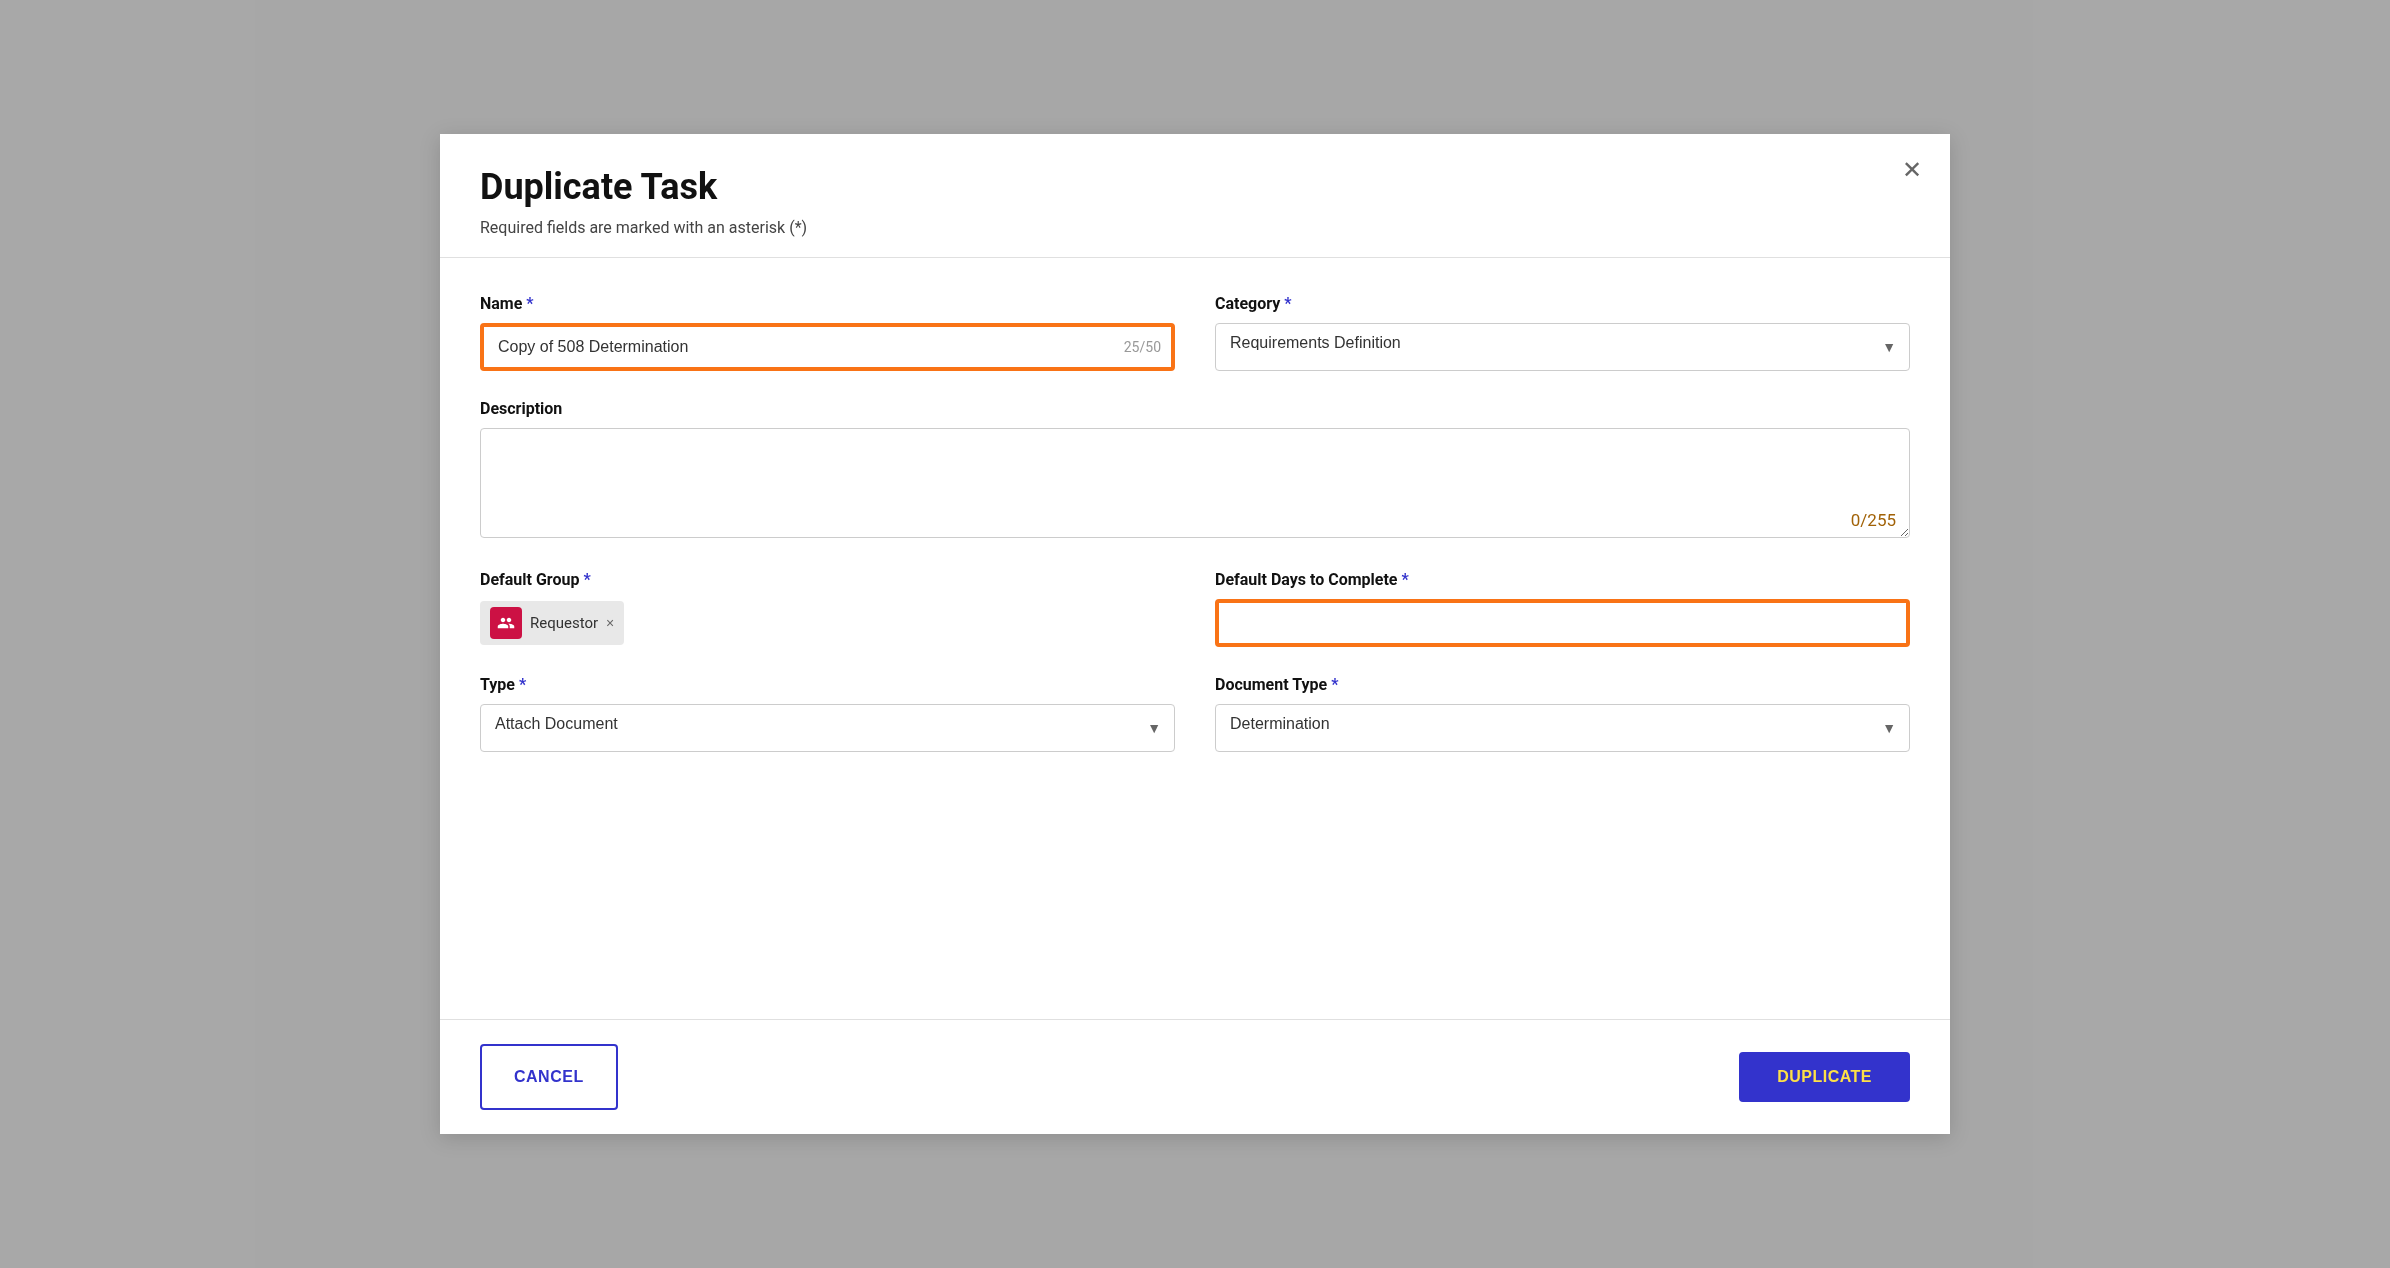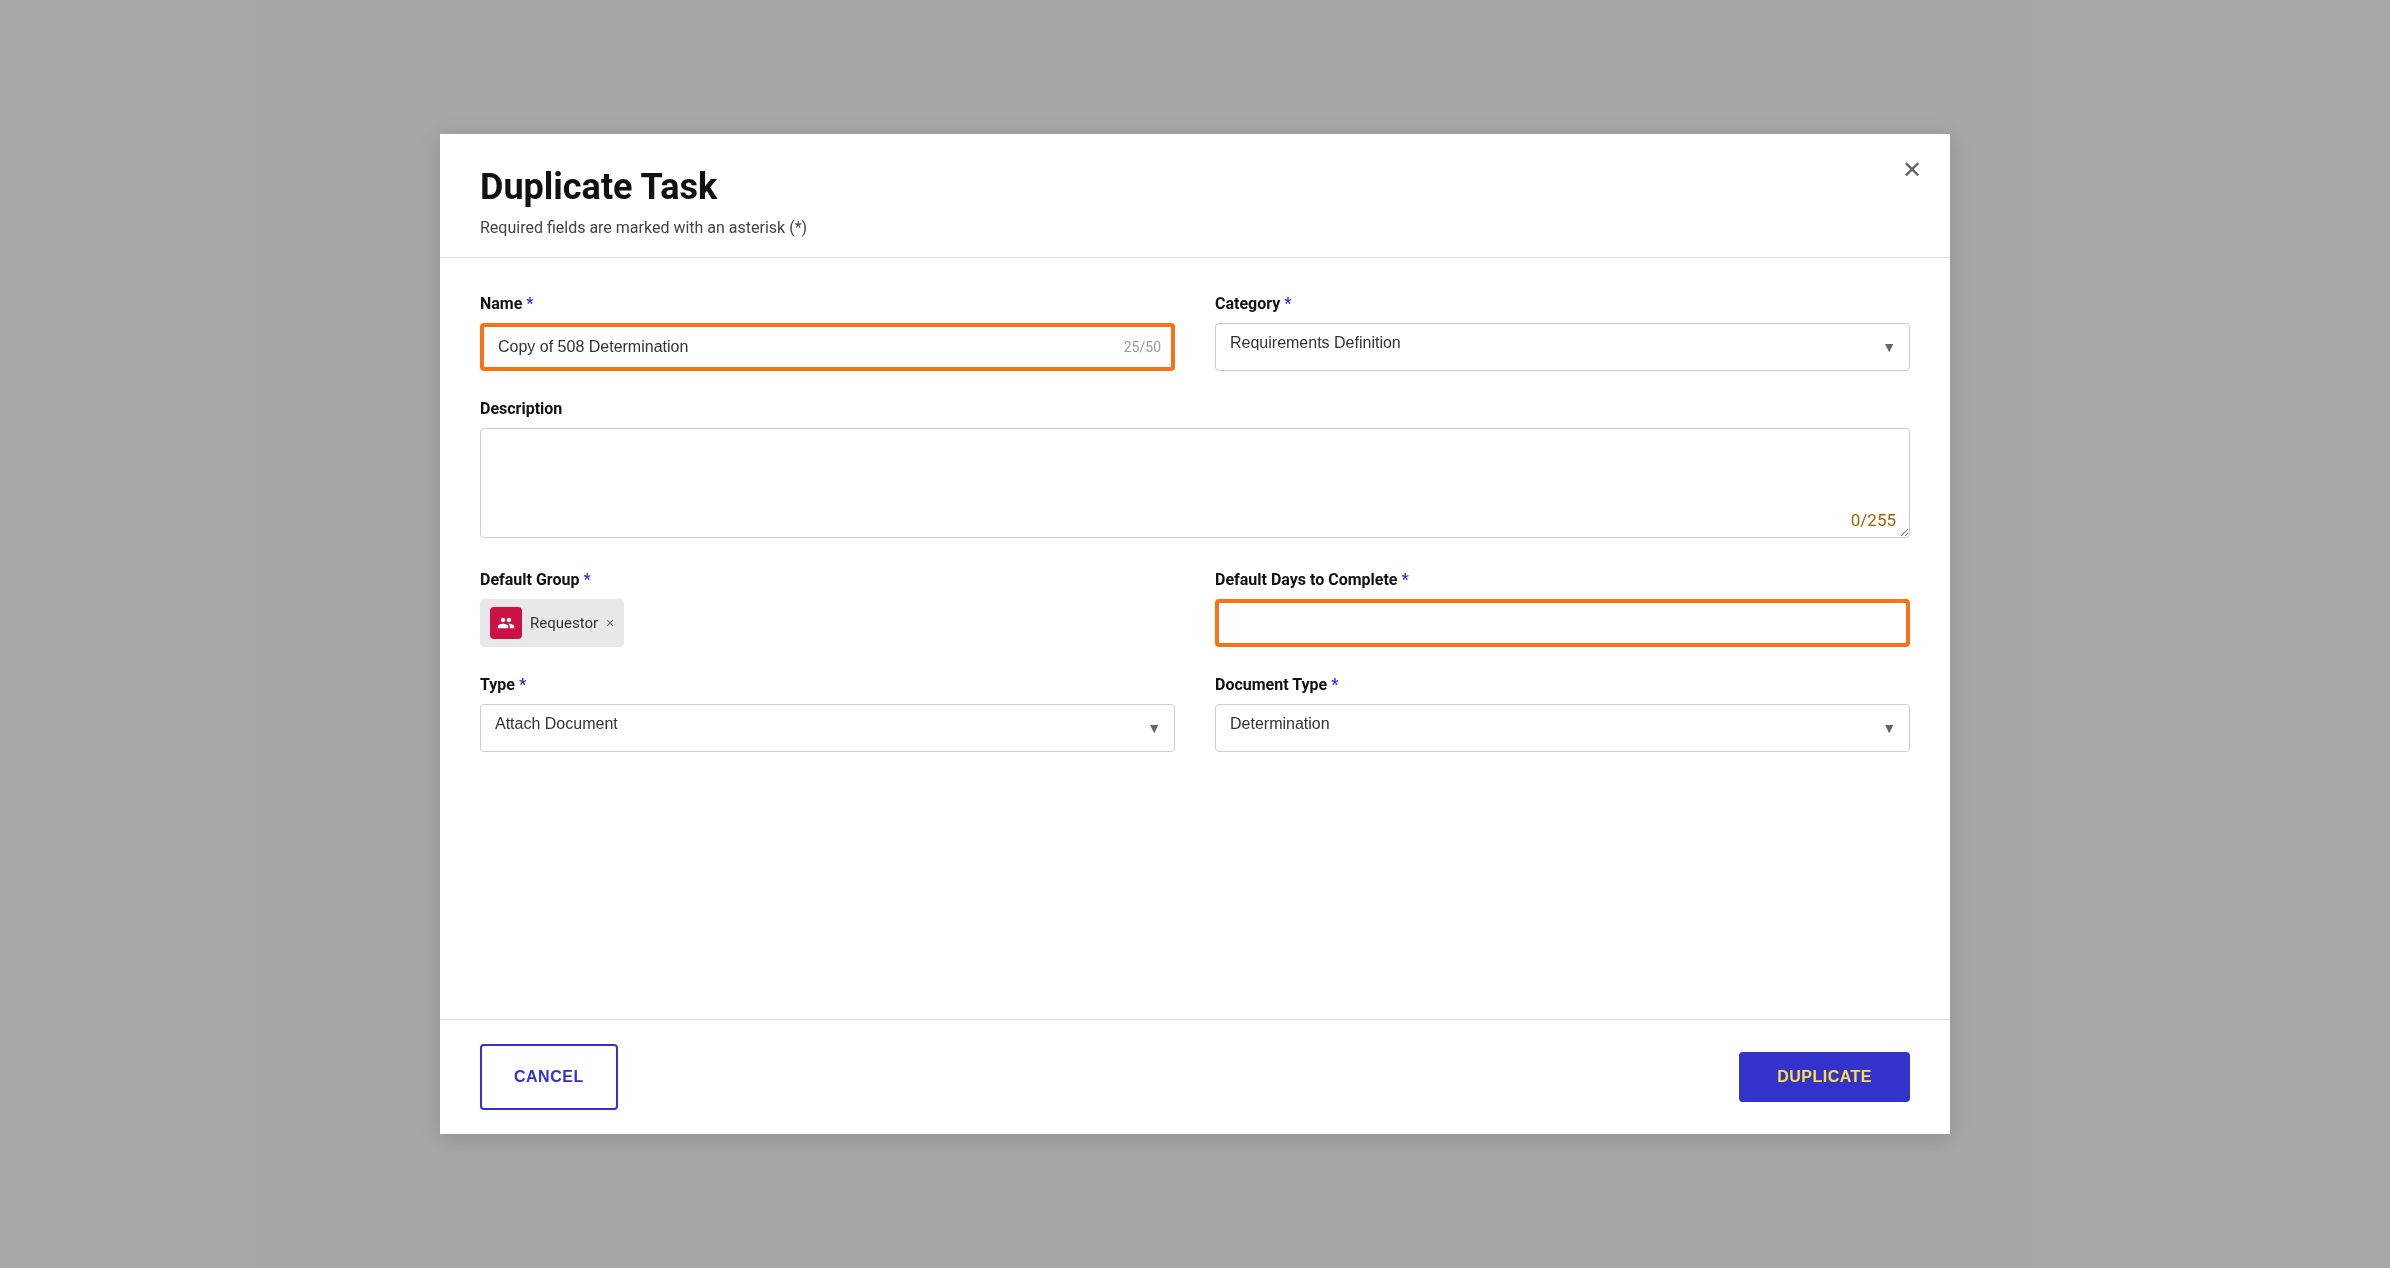--- a/index.html
+++ b/index.html
@@ -179,20 +179,21 @@
       pointer-events: none;
       color: #666666;
       font-size: 14px;
     }
 
     .tag-container {
       display: flex;
       flex-wrap: wrap;
       gap: 8px;
       min-height: 48px;
+      align-items: center;
     }
 
     .tag {
       display: flex;
       align-items: center;
       gap: 8px;
       background: #e8e8e8;
       border-radius: 4px;
       padding: 6px 10px;
       font-size: 15px;

